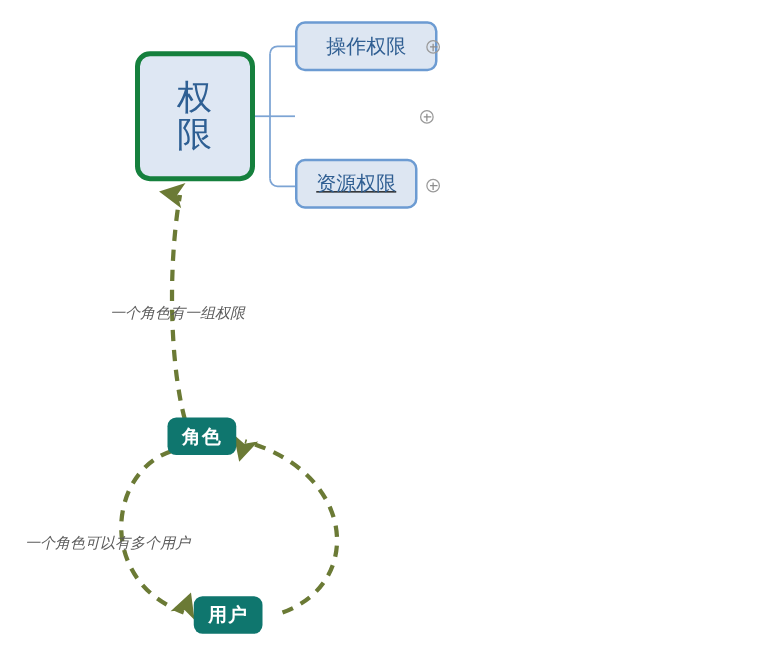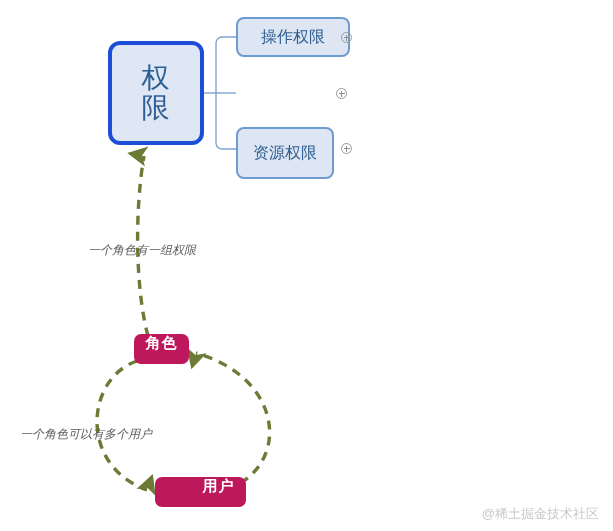--- a/index.html
+++ b/index.html
@@ -26,21 +26,21 @@
   }
 
   
   .root-node {
     position: absolute;
     left: 108px;
     top: 41px;
     width: 96px;
     height: 104px;
     background: #dee7f3;
-    border: 4px solid #1d4ed8;
+    border: 4px solid #15803d;
     border-radius: 12px;
     box-sizing: border-box;
     display: flex;
     align-items: center;
     justify-content: center;
     z-index: 5;
   }
   .root-label {
     font-size: 28px;
     line-height: 1.08;
@@ -89,24 +89,24 @@
     width: 6px; height: 1px;
   }
   .expand-icon::after {
     left: 4px; top: 1.5px;
     width: 1px; height: 6px;
   }
 
   
   .loop-node {
     position: absolute;
-    background: #be185d;
+    background: #0f766e;
     border-radius: 7px;
     display: flex;
-    align-items: flex-start;
+    align-items: center;
     justify-content: center;
     z-index: 5;
   }
   .loop-label {
     font-size: 15px;
     font-weight: bold;
     color: #ffffff;
     white-space: nowrap;
     letter-spacing: 1px;
   }
@@ -166,33 +166,32 @@
     <span class="root-label">权限</span>
   </div>
 
   <div class="child-node" style="left:236px; top:17px; width:114px; height:40px;">
     <span class="child-label">操作权限</span>
   </div>
   <div class="expand-icon" style="left:341px; top:32px;"></div>
 
   <div class="expand-icon" style="left:336px; top:88px;"></div>
 
-  <div class="child-node" style="left:236px; top:127px; width:98px; height:52px;">
+  <div class="child-node" style="left:236px; top:127px; width:98px; height:40px;text-decoration:underline;">
     <span class="child-label">资源权限</span>
   </div>
   <div class="expand-icon" style="left:341px; top:143px;"></div>
 
   <div class="loop-node" style="left:134px; top:334px; width:55px; height:30px;">
     <span class="loop-label">角色</span>
   </div>
 
-  <div class="loop-node" style="left:155px; top:477px; width:55px; height:30px;padding-left:36px;">
+  <div class="loop-node" style="left:155px; top:477px; width:55px; height:30px;">
     <span class="loop-label">用户</span>
   </div>
 
   <div class="edge-caption" style="left:20px; top:426px;">一个角色可以有多个用户</div>
 
   <div class="edge-caption" style="left:88px; top:242px;">一个角色有一组权限</div>
 
 
-  <div class="watermark">@稀土掘金技术社区</div>
 
 </div>
 
 </body></html>

